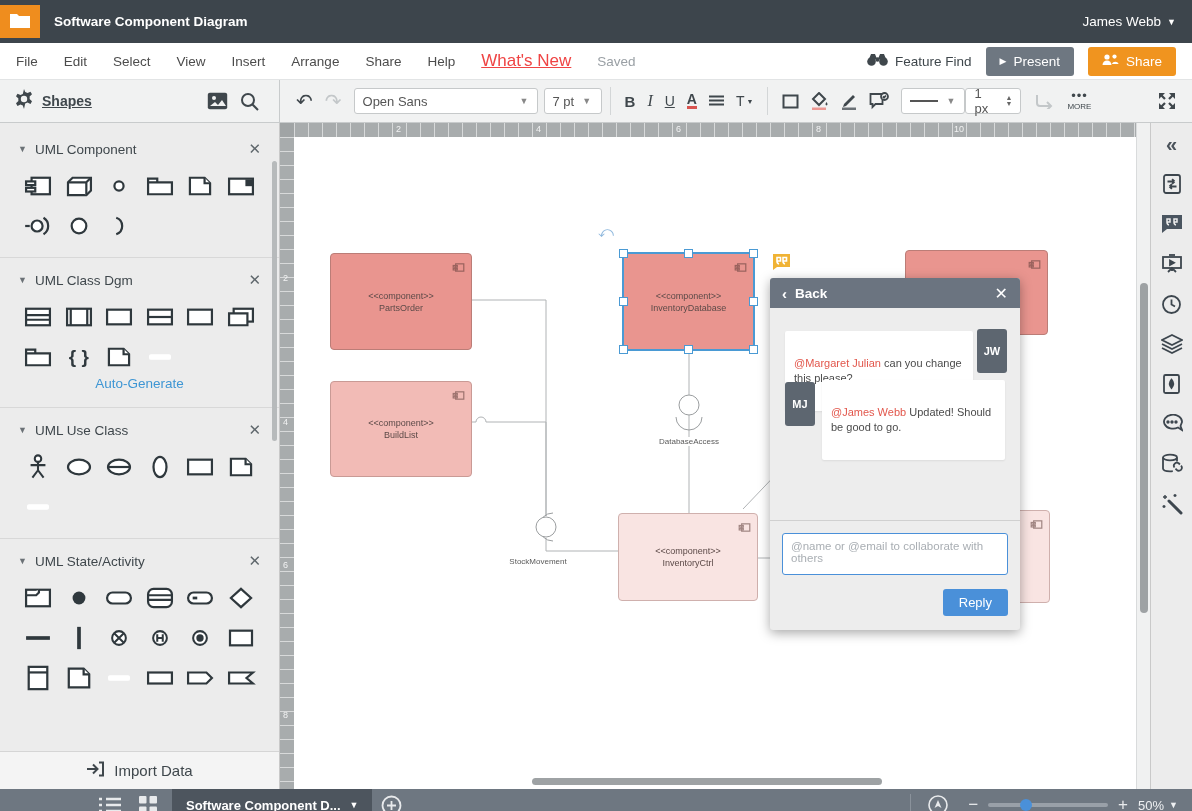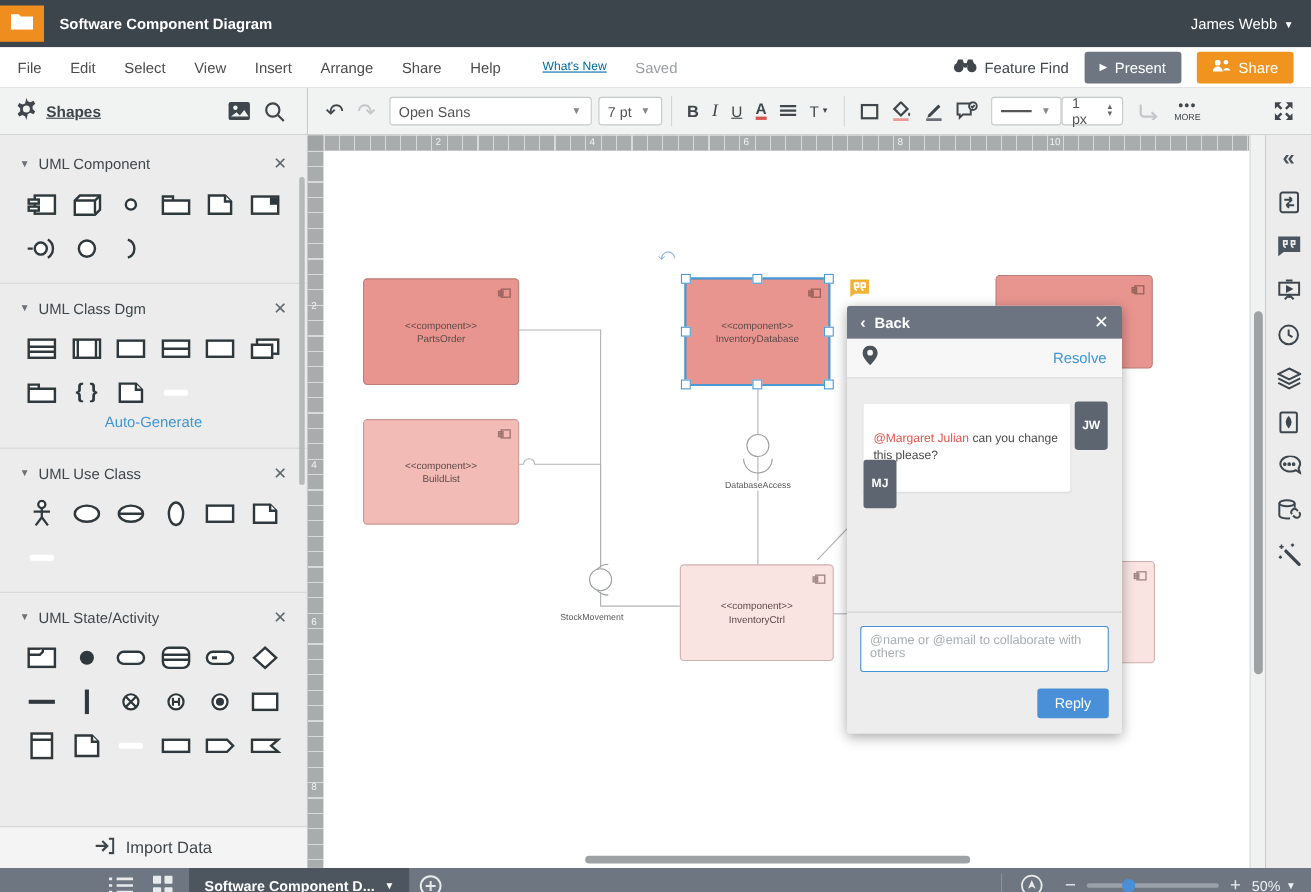--- a/index.html
+++ b/index.html
@@ -8,21 +8,21 @@
   
   .titlebar { height:43px; background:#3d454c; display:flex; align-items:center; color:#fff; }
   .logo { width:40px; height:33px; background:#ef8d1e; display:flex; align-items:center; justify-content:center; flex:0 0 auto; }
   .doc-title { font-size:13.5px; font-weight:bold; margin-left:14px; }
   .user-menu { margin-left:auto; margin-right:16px; font-size:13.5px; display:flex; align-items:center; gap:6px; cursor:pointer; }
   .caret { font-size:9px; }
 
   
   .menubar { height:37px; background:#fff; display:flex; align-items:center; padding:0 16px; border-bottom:1px solid #e2e4e5; }
   .menu-item { font-size:13.5px; color:#4c4c4c; margin-right:26px; cursor:pointer; }
-  .whats-new { font-size:11px; color:#0369a1; text-decoration:underline; margin-right:26px; cursor:pointer;margin-left:12px; }
+  .whats-new { font-size:17px; color:#ef4444; text-decoration:underline; margin-right:26px; cursor:pointer; }
   .saved { font-size:13.5px; color:#9aa0a5; }
   .menubar-right { margin-left:auto; display:flex; align-items:center; gap:14px; }
   .feature-find { display:flex; align-items:center; gap:7px; font-size:13.5px; color:#3f474c; cursor:pointer; }
   .btn { border:none; border-radius:3px; color:#fff; font-size:13.5px; padding:7px 14px; display:flex; align-items:center; gap:7px; cursor:pointer; font-family:inherit; }
   .btn-present { background:#6e7781; }
   .btn-share { background:#f0941f; }
 
   
   .toolbar { height:43px; background:#f1f2f2; border-bottom:1px solid #c8cbcc; display:flex; align-items:center; }
   .tb-left { width:280px; height:100%; border-right:1px solid #c8cbcc; display:flex; align-items:center; padding:0 14px; flex:0 0 auto; }
@@ -698,35 +698,29 @@
     <span class="iface-label" style="left:258px;top:434px;">StockMovement</span>
 
     <div class="comment-panel" style="left:490px;top:155px;">
       <div class="cp-header">
         <span class="cp-back">
           <span style="font-size:15px;">‹</span>
           <span>Back</span>
         </span>
         <span class="cp-close">✕</span>
       </div>
-      <div class="cp-sub">
-        <span>
-          <svg width="14" height="18" viewBox="0 0 14 18" fill="#4a525a">
-              <path d="M7 0 a7 7 0 0 1 7 7 c0 4.5-7 11-7 11 S0 11.5 0 7 A7 7 0 0 1 7 0 z"></path>
-              <circle cx="7" cy="6.6" r="2.6" fill="#f7f7f7"></circle>
-            </svg>
-        </span>
-        <span class="cp-resolve">Resolve</span>
-      </div>
       <div class="cp-body">
         <div class="msg-card" style="left:15px;top:23px;width:188px;">
           <span class="mention">@Margaret Julian</span><span> can you change this please?</span>
         </div>
         <div class="avatar" style="right:13px;top:21px;">JW</div>
         <div class="avatar" style="left:15px;top:74px;">MJ</div>
+        <div class="msg-card" style="left:52px;top:72px;width:183px;">
+          <span class="mention">@James Webb</span><span> Updated! Should be good to go.</span>
+        </div>
       </div>
       <div class="cp-input-area">
         <textarea class="cp-textarea" placeholder="@name or @email to collaborate with others" style=""></textarea>
         <button class="cp-reply">Reply</button>
       </div>
     </div>
 
     <div class="hthumb" style="left:252px;bottom:4px;width:350px;"></div>
   </div>
 

